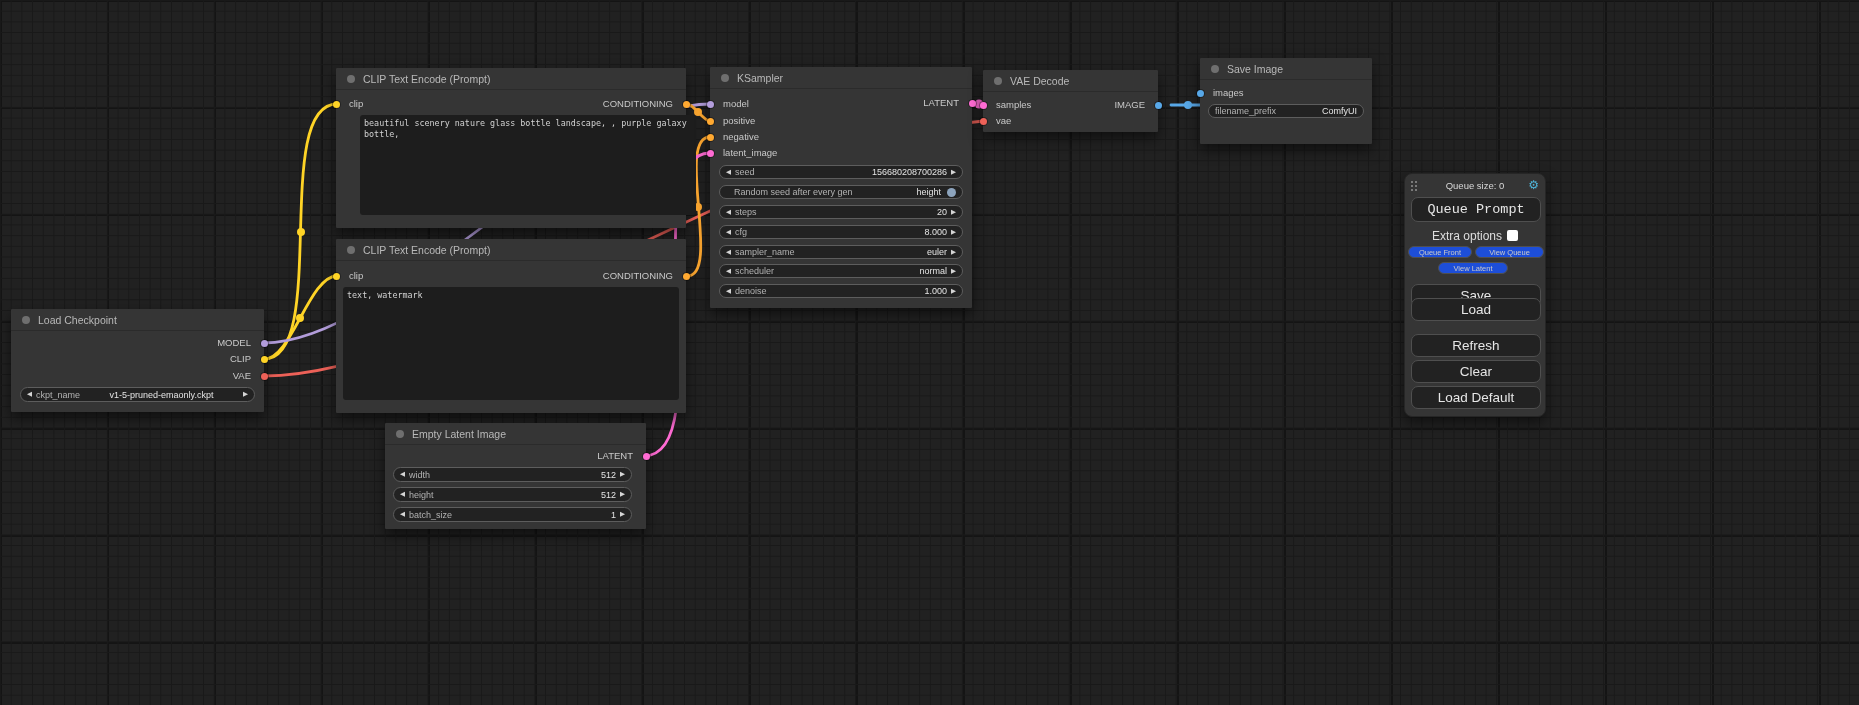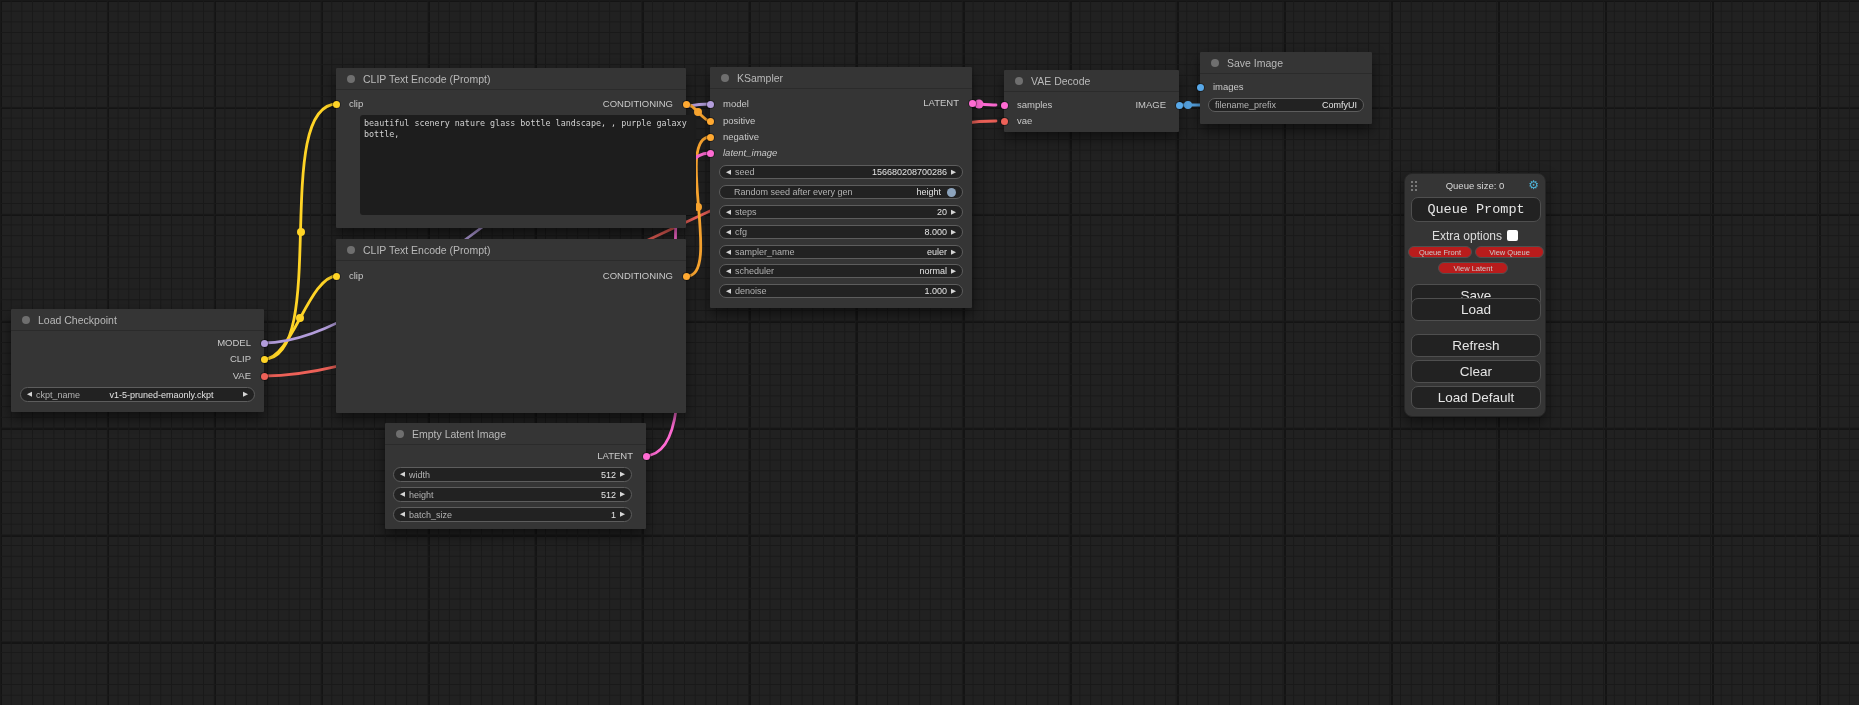--- a/index.html
+++ b/index.html
@@ -48,21 +48,21 @@
   .qheader{position:absolute;left:0;top:5px;width:100%;height:14px;text-align:center;
         color:#d8d8d8;font-size:9.5px;line-height:14px;}
   .drag-dots{position:absolute;left:5px;top:6px;width:7px;height:13px;
         background-image:radial-gradient(circle,#7a7a7a 1px,transparent 1.2px);
         background-size:4px 4px;}
   .gear{position:absolute;right:6px;top:4px;font-size:12px;color:#4fb3d7;
         font-family:"DejaVu Sans",sans-serif;line-height:14px;}
   .qbtn{position:absolute;left:6px;width:130px;height:23px;background:#222;
         border:1px solid #4f4f4f;border-radius:7px;color:#e6e6e6;font-size:13.5px;
         display:flex;align-items:center;justify-content:center;}
-  .qsmall{position:absolute;height:12px;background:#b91c1c;border:1px solid #4f4f4f;
+  .qsmall{position:absolute;height:12px;background:#1d4ed8;border:1px solid #4f4f4f;
         border-radius:6px;color:#c9c9c9;font-size:7.5px;display:flex;align-items:center;
         justify-content:center;}
   .extra-row{position:absolute;left:0;top:55px;width:100%;height:13px;display:flex;
         align-items:center;justify-content:center;gap:5px;color:#dedede;font-size:12px;}
   .checkbox{width:11px;height:11px;background:#fff;border-radius:2px;}
 </style>
 </head>
 <body>
 
 <div id="canvas">
@@ -133,20 +133,21 @@
       <span>CLIP Text Encode (Prompt)</span>
     </div>
     <div class="slot in" style="top:31px;">
       <span class="sdot" style="background:#FFD426;"></span>
       <span>clip</span>
     </div>
     <div class="slot out" style="top:31px;">
       <span>CONDITIONING</span>
       <span class="sdot" style="background:#FFA931;"></span>
     </div>
+    <div class="tbox" style="left:7px;top:48px;width:336px;height:113px;">text, watermark</div>
   </div>
 
   <div class="node" style="left:385px;top:423px;width:261px;height:106px;">
     <div class="ntitle">
       <span class="tdot"></span>
       <span>Empty Latent Image</span>
     </div>
     <div class="slot out" style="top:27px;">
       <span>LATENT</span>
       <span class="sdot" style="background:#FF6BD3;"></span>
@@ -181,21 +182,21 @@
       <span>model</span>
     </div>
     <div class="slot in" style="top:48px;">
       <span class="sdot" style="background:#FFA931;"></span>
       <span>positive</span>
     </div>
     <div class="slot in" style="top:64px;">
       <span class="sdot" style="background:#FFA931;"></span>
       <span>negative</span>
     </div>
-    <div class="slot in" style="top:80px;font-style:italic;">
+    <div class="slot in" style="top:80px;">
       <span class="sdot" style="background:#FF6BD3;"></span>
       <span>latent_image</span>
     </div>
     <div class="slot out" style="top:30px;">
       <span>LATENT</span>
       <span class="sdot" style="background:#FF6BD3;"></span>
     </div>
 
     <div class="widget" style="left:9px;top:98px;width:244px;">
       <span class="arr">◀</span>
@@ -233,40 +234,40 @@
       <span class="arr">▶</span>
     </div>
     <div class="widget" style="left:9px;top:217px;width:244px;">
       <span class="arr">◀</span>
       <span class="wlabel">denoise</span>
       <span class="wvalue">1.000</span>
       <span class="arr">▶</span>
     </div>
   </div>
 
-  <div class="node" style="left:1004px;top:70px;width:175px;height:62px;">
+  <div class="node" style="left:983px;top:70px;width:175px;height:62px;">
     <div class="ntitle">
       <span class="tdot"></span>
       <span>VAE Decode</span>
     </div>
     <div class="slot in" style="top:29px;">
       <span class="sdot" style="background:#FF6BD3;"></span>
       <span>samples</span>
     </div>
     <div class="slot in" style="top:45px;">
       <span class="sdot" style="background:#ED6158;"></span>
       <span>vae</span>
     </div>
     <div class="slot out" style="top:29px;">
       <span>IMAGE</span>
       <span class="sdot" style="background:#58A8E8;"></span>
     </div>
   </div>
 
-  <div class="node" style="left:1200px;top:52px;width:172px;height:72px;">
+  <div class="node" style="left:1200px;top:58px;width:172px;height:86px;">
     <div class="ntitle">
       <span class="tdot"></span>
       <span>Save Image</span>
     </div>
     <div class="slot in" style="top:29px;">
       <span class="sdot" style="background:#58A8E8;"></span>
       <span>images</span>
     </div>
     <div class="widget" style="left:8px;top:46px;width:156px;">
       <span class="wlabel">filename_prefix</span>

